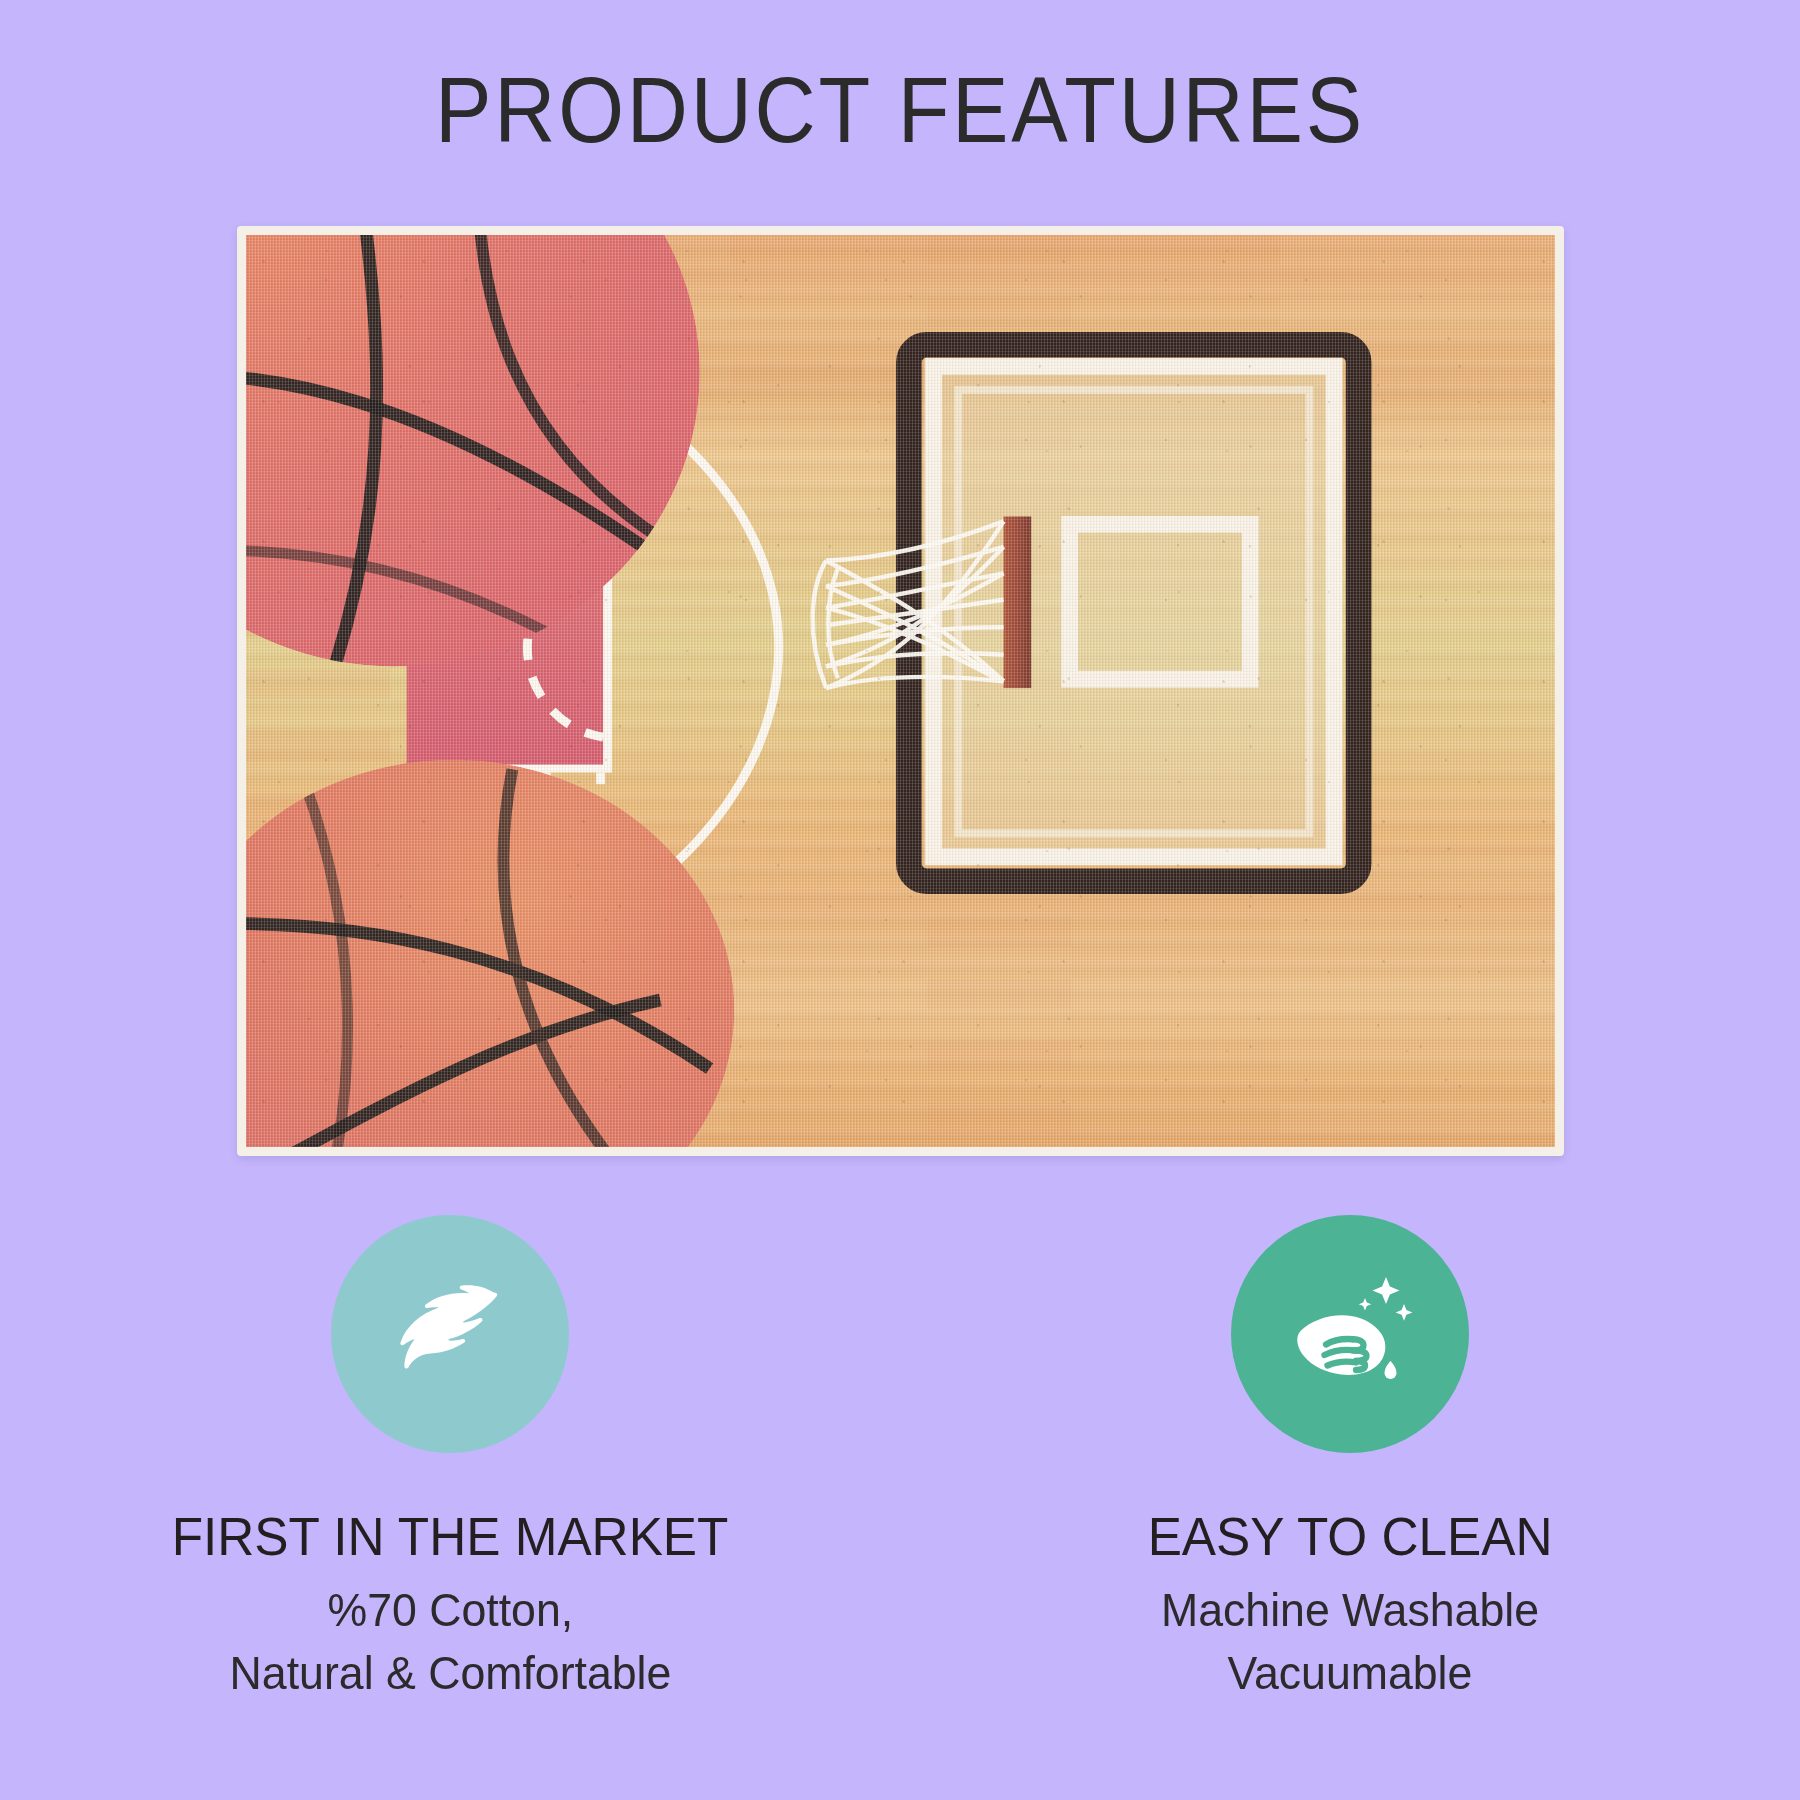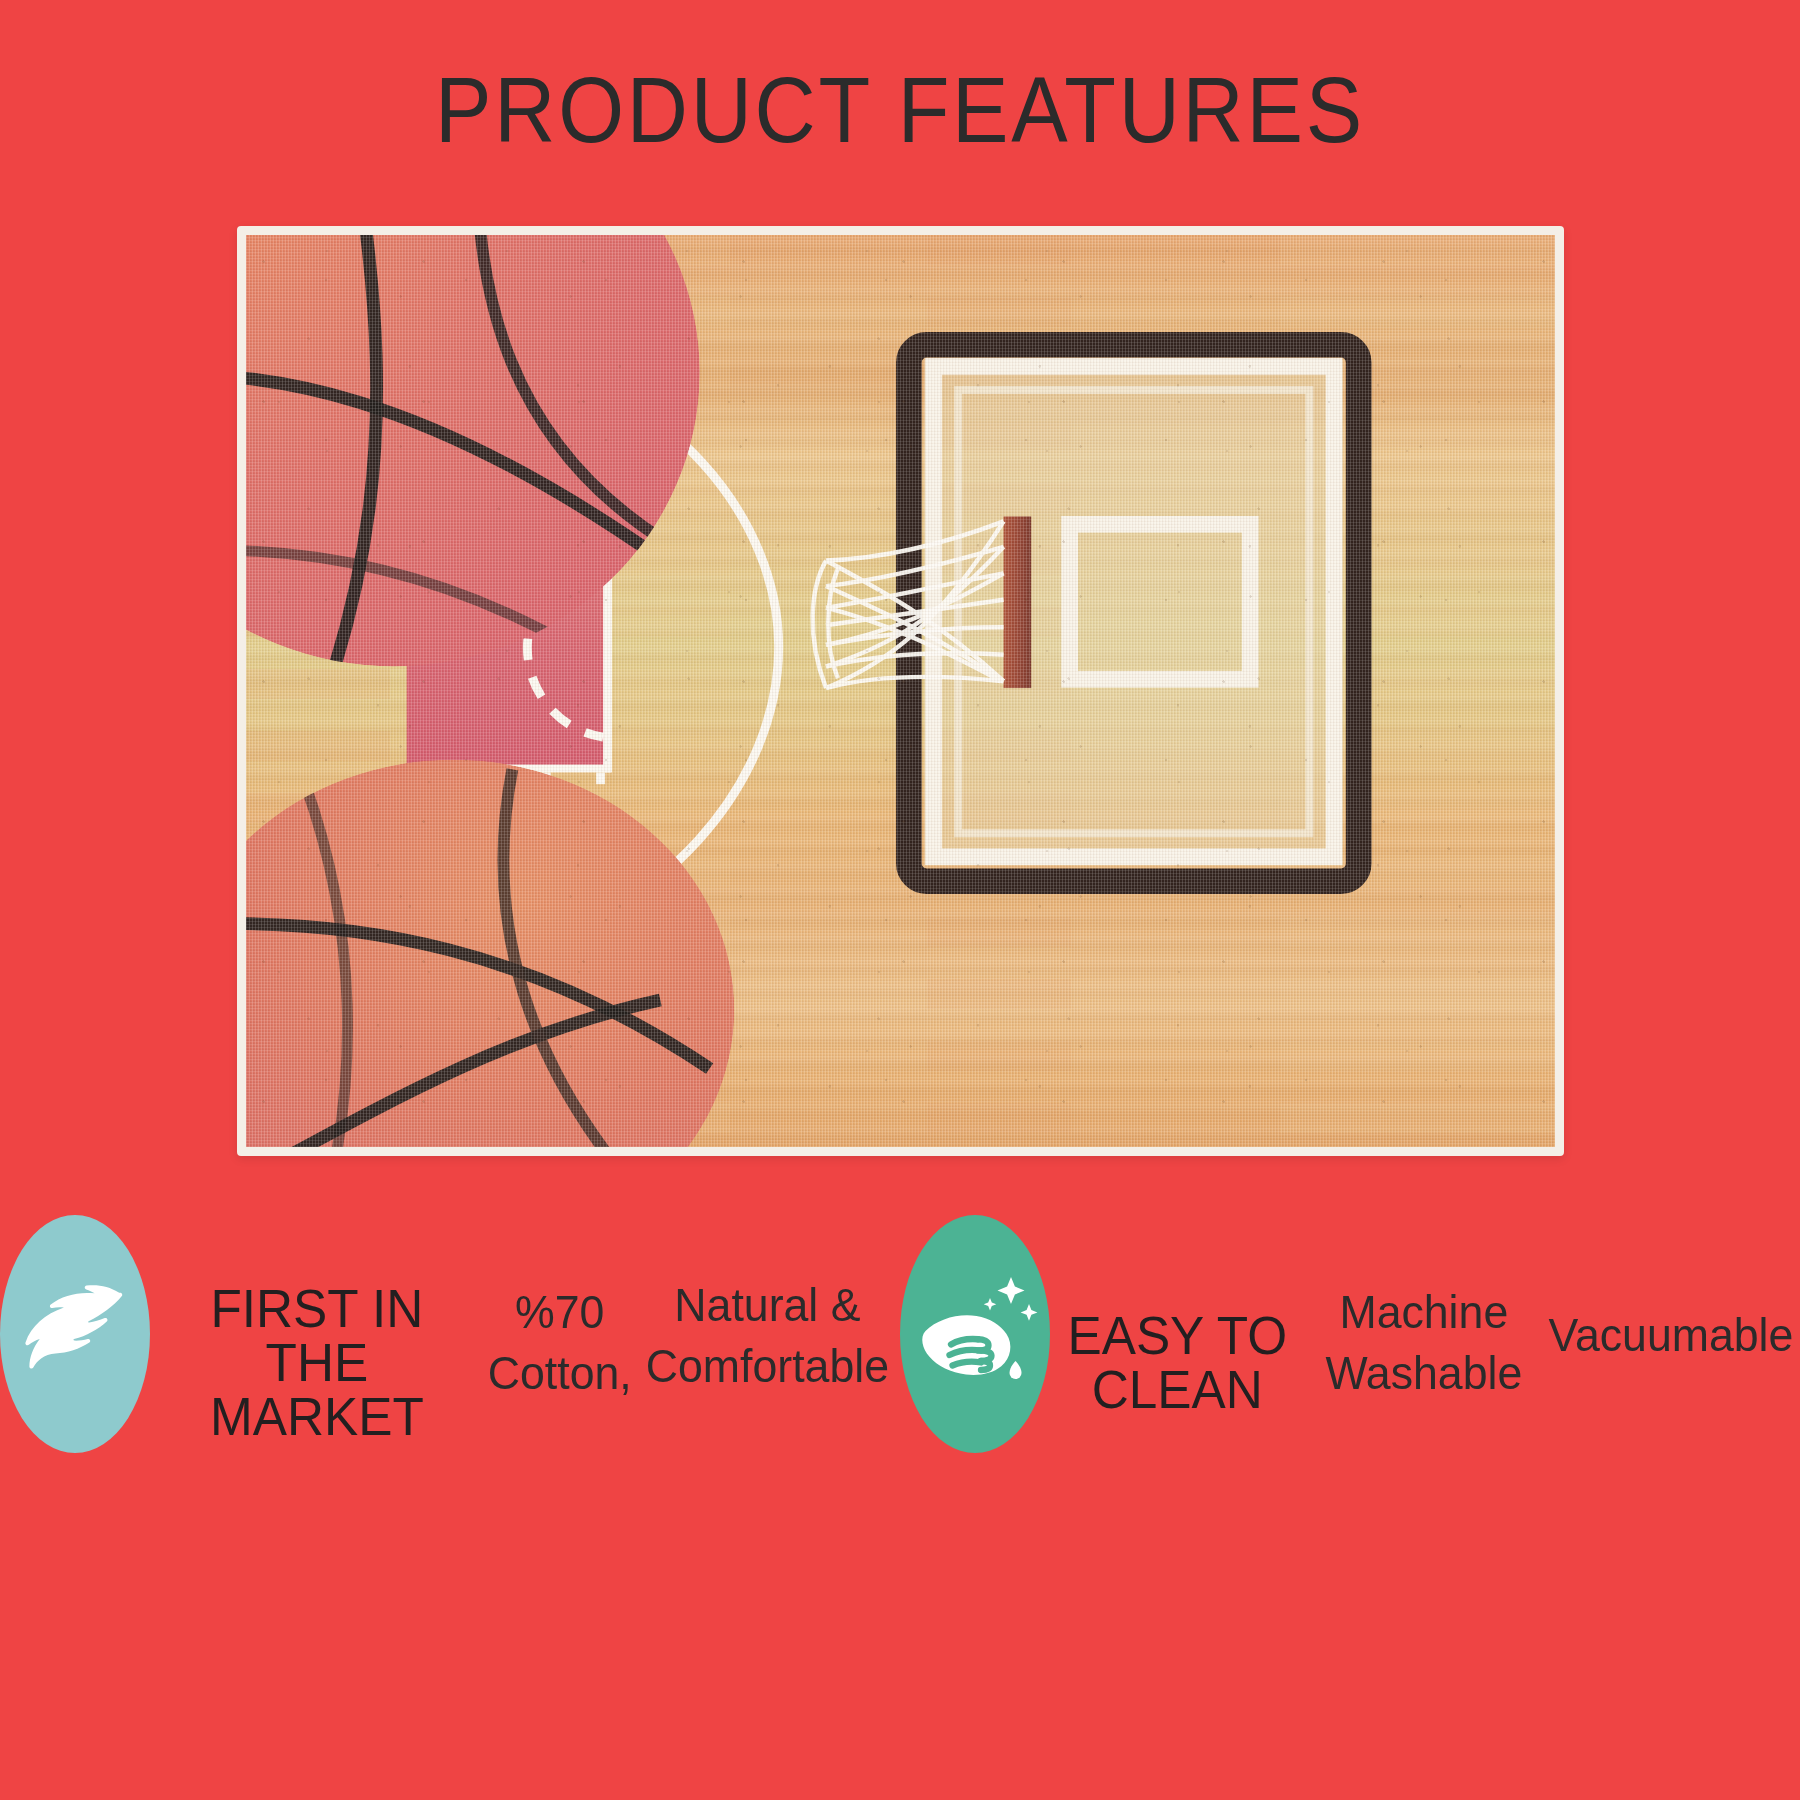--- a/index.html
+++ b/index.html
@@ -9,21 +9,21 @@
     height: 1800px;
     background: #ffffff;
     font-family: "Liberation Sans", sans-serif;
     overflow: hidden;
   }
 
   .page {
     position: relative;
     width: 1800px;
     height: 1800px;
-    background: #ef4444;
+    background: #c4b5fd;
   }
 
   
   .page-title {
     position: absolute;
     top: 58px;
     left: 0;
     width: 1800px;
     text-align: center;
     font-family: "Liberation Sans", sans-serif;
@@ -144,21 +144,21 @@
   .features {
     position: absolute;
     left: 0;
     top: 1215px;
     width: 1800px;
     display: flex;
   }
   .feature {
     flex: 1 1 0;
     display: flex;
-    flex-direction: row;
+    flex-direction: column;
     align-items: center;
   }
   .badge {
     position: relative;
     width: 238px;
     height: 238px;
     border-radius: 50%;
     display: flex;
     align-items: center;
     justify-content: center;

